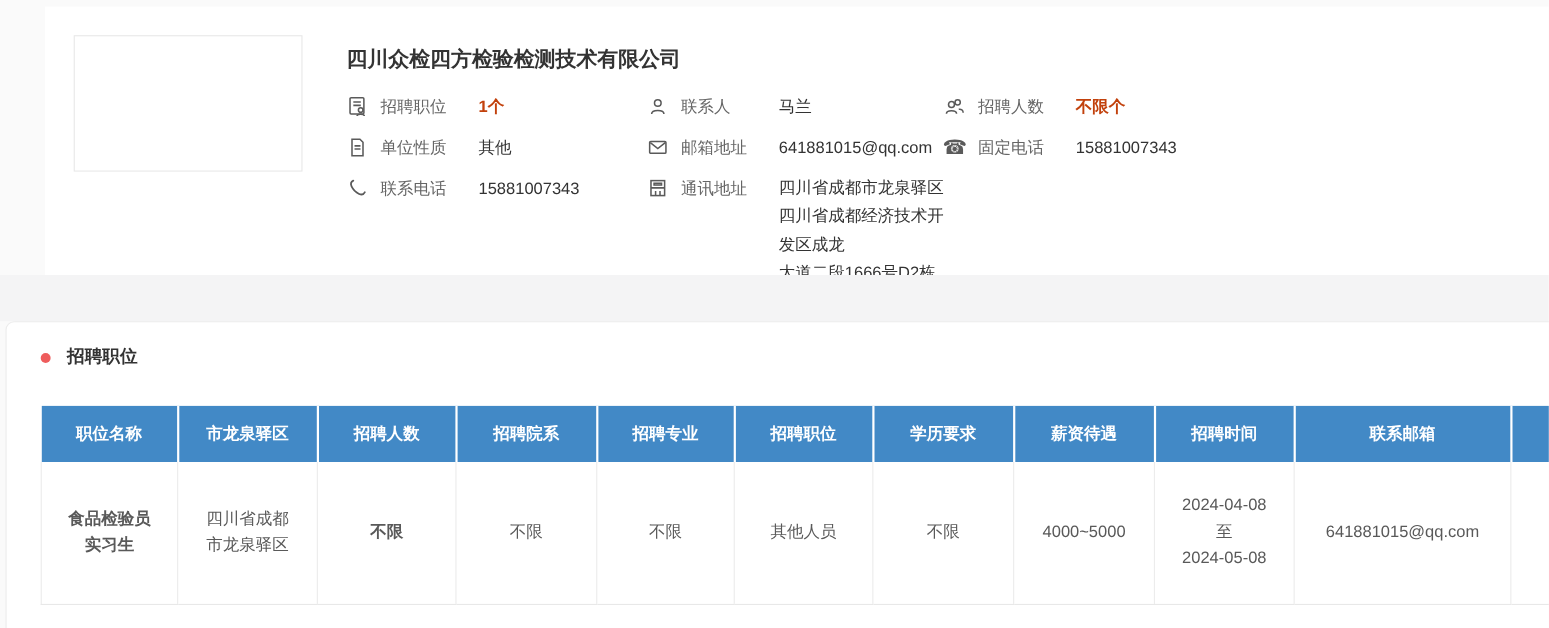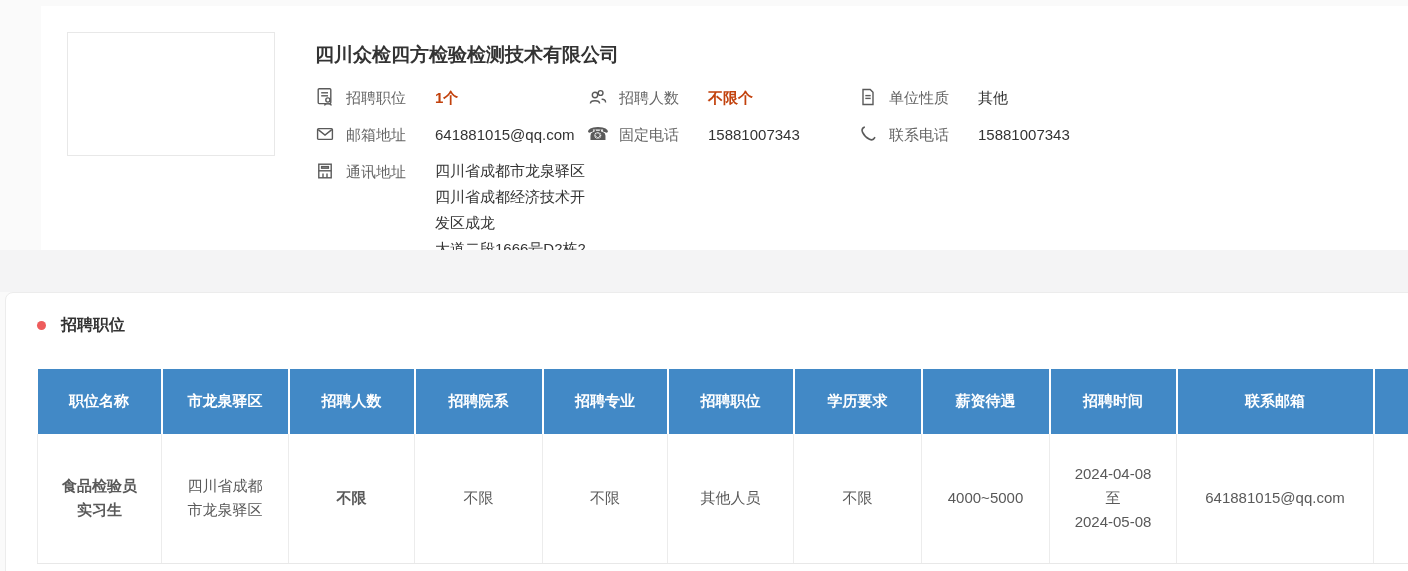--- a/index.html
+++ b/index.html
@@ -44,21 +44,21 @@
   }
   .section-title{display:flex;align-items:center;padding:23px 0 0 31px;}
   .dot{width:9px;height:9px;border-radius:50%;background:#ee5c5c;margin-right:15px;flex-shrink:0;}
   .section-title-text{font-size:16px;font-weight:bold;color:#333;line-height:18px;}
   table.jobs{
     border-collapse:collapse;table-layout:fixed;width:1456px;
     margin:35px 0 0 31px;
   }
   table.jobs th{
     background:#4289c6;color:#fff;font-size:15px;font-weight:bold;
-    height:65px;border-left:2px solid #ffffff;padding:0;
+    height:51px;border-left:2px solid #ffffff;padding:0;
   }
   table.jobs th:first-child{border-left:none;}
   table.jobs td{
     height:129px;text-align:center;vertical-align:middle;
     font-size:15px;color:#595959;line-height:24px;
     border-left:1px solid #ececec;border-bottom:1px solid #e8e8e8;
     padding:0 6px;box-sizing:border-box;
   }
   table.jobs td:last-child{border-right:1px solid #ececec;}
   td.strong{font-weight:bold;color:#3f3f3f;}
@@ -82,20 +82,30 @@
             <line x1="6.2" y1="5.8" x2="13" y2="5.8"></line>
               <line x1="6.2" y1="8.8" x2="13" y2="8.8"></line>
             <circle cx="12.9" cy="13" r="2.1" fill="#fff"></circle>
             <path d="M9.6 18.4c0-2.1 6.6-2.1 6.6 0" fill="#fff"></path>
           </svg>
         </span>
         <span class="info-label">招聘职位</span>
         <span class="info-value blue">1个</span>
       </div>
 
+      <div class="info-item">
+        <span class="info-icon">
+          <svg width="20" height="20" viewBox="0 0 20 20" fill="none" stroke="#5a5a5a" stroke-width="1.4">
+            <circle cx="10" cy="6.6" r="3"></circle>
+              <path d="M4.4 16.6c0-4.2 11.2-4.2 11.2 0"></path>
+          </svg>
+        </span>
+        <span class="info-label">联系人</span>
+        <span class="info-value">马兰</span>
+      </div>
 
 
       <div class="info-item">
         <span class="info-icon">
           <svg width="20" height="20" viewBox="0 0 20 20" fill="none" stroke="#5a5a5a" stroke-width="1.4">
             <circle cx="12.6" cy="6" r="2.4"></circle>
               <path d="M13.6 12.4c2.3-.4 4 .8 4 3"></path>
             <circle cx="7" cy="8" r="2.7" fill="#fff"></circle>
               <path d="M2.4 16.4c0-3.6 9.2-3.6 9.2 0" fill="#fff"></path>
           </svg>

